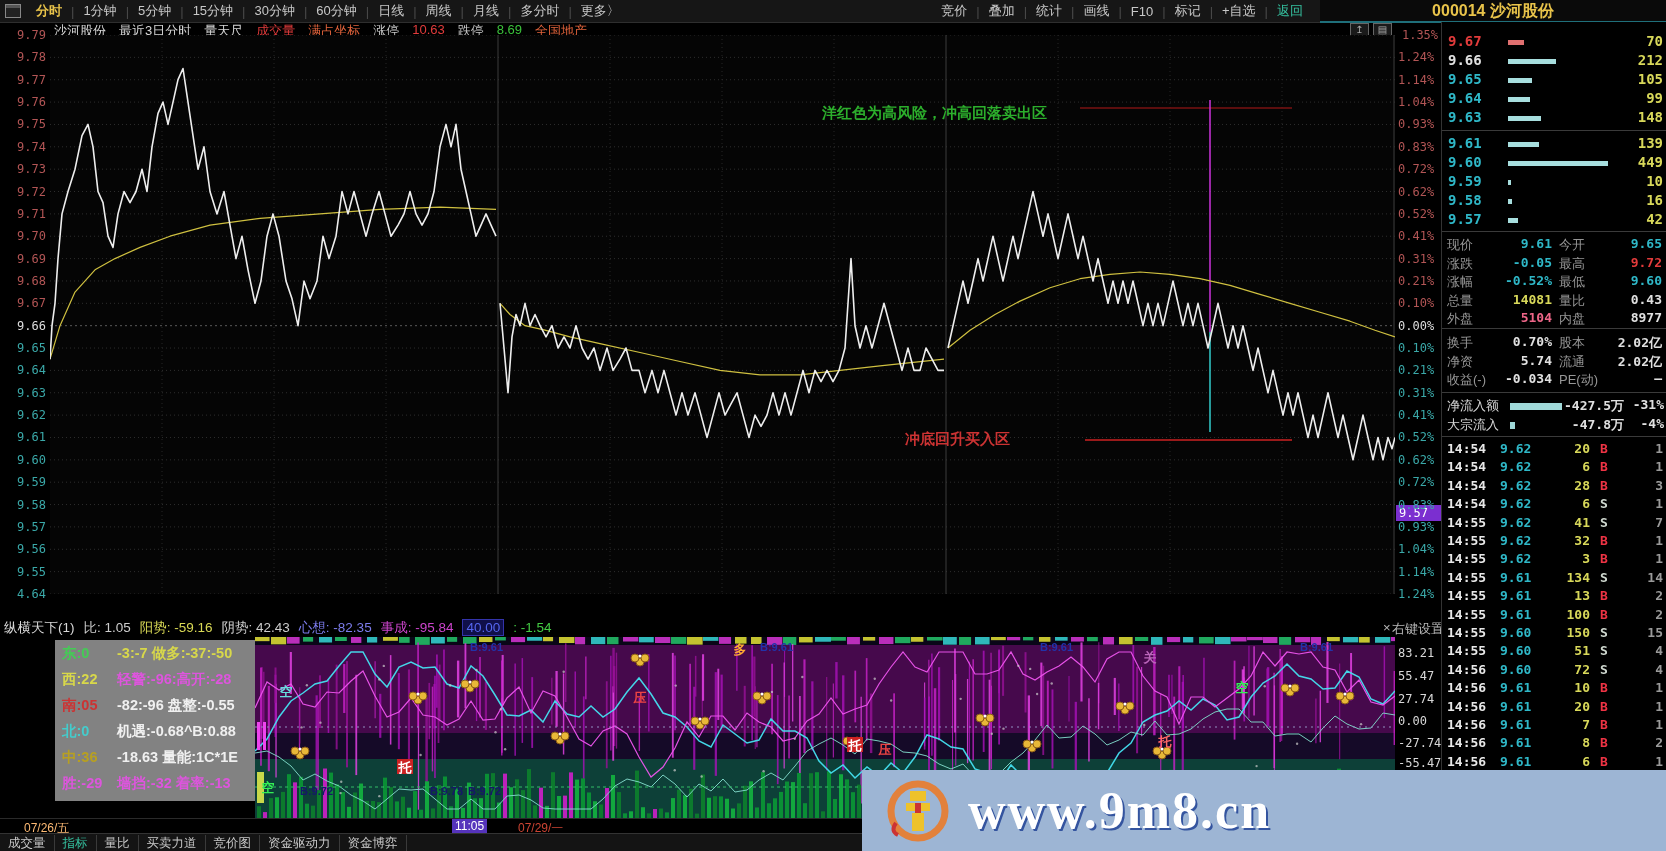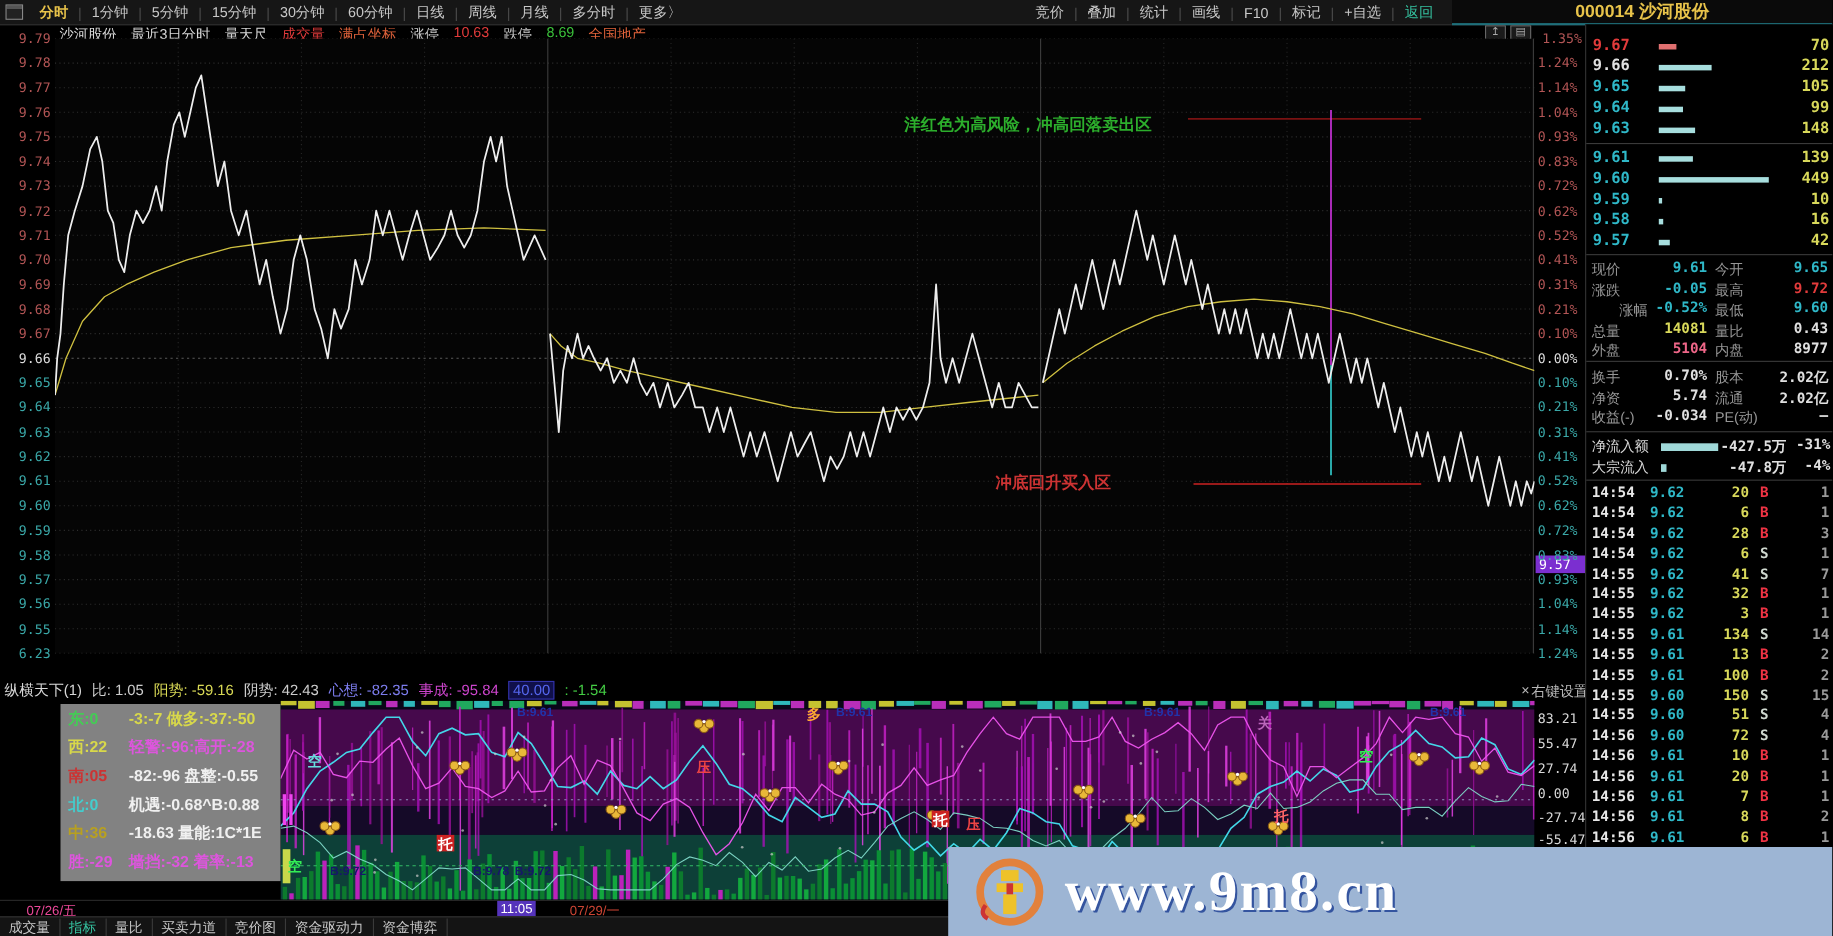--- a/index.html
+++ b/index.html
@@ -809,21 +809,21 @@
         <div class="ovk" style="color:#b8a020;">中:36</div>
         <div class="ovv" style="color:#f0f0f0;">-18.63 量能:1C*1E</div>
       </div>
       <div class="ovr" style="top:134px;">
         <div class="ovk" style="color:#dd55dd;">胜:-29</div>
         <div class="ovv" style="color:#dd55dd;">墙挡:-32 着率:-13</div>
       </div>
     </div>
 
   <div id="taxis" class="abs">
-    <span class="abs" style="left:24px;top:1px;color:#ec4899;">07/26/五</span>
+    <span class="abs" style="left:24px;top:1px;color:#fdba74;">07/26/五</span>
     <span class="abs" style="left:452px;top:0;background:#5533bb;color:#fff;padding:0 3px;">11:05</span>
     <span class="abs" style="left:518px;top:1px;color:#cc4433;">07/29/一</span>
   </div>
 
   <div id="tabbar" class="abs">
       <div class="tab">成交量</div>
       <div class="tab active">指标</div>
       <div class="tab">量比</div>
       <div class="tab">买卖力道</div>
       <div class="tab">竞价图</div>
@@ -890,21 +890,21 @@
         <div class="dl" style="left:117px;">今开</div>
         <div class="dv" style="left:158px;width:62px;text-align:right;color:#2fb8c8;">9.65</div>
       </div>
       <div class="drow" style="top:232.6px;">
         <div class="dl" style="left:5px;">涨跌</div>
         <div class="dv" style="left:48px;width:62px;text-align:right;color:#2fb8c8;">-0.05</div>
         <div class="dl" style="left:117px;">最高</div>
         <div class="dv" style="left:158px;width:62px;text-align:right;color:#e23b3b;">9.72</div>
       </div>
       <div class="drow" style="top:251.2px;">
-        <div class="dl" style="left:5px;margin-left:25px;">涨幅</div>
+        <div class="dl" style="left:5px;">涨幅</div>
         <div class="dv" style="left:48px;width:62px;text-align:right;color:#2fb8c8;">-0.52%</div>
         <div class="dl" style="left:117px;">最低</div>
         <div class="dv" style="left:158px;width:62px;text-align:right;color:#2fb8c8;">9.60</div>
       </div>
       <div class="drow" style="top:269.8px;">
         <div class="dl" style="left:5px;">总量</div>
         <div class="dv" style="left:48px;width:62px;text-align:right;color:#d8d85a;">14081</div>
         <div class="dl" style="left:117px;">量比</div>
         <div class="dv" style="left:158px;width:62px;text-align:right;color:#e0e0e0;">0.43</div>
       </div>
@@ -1112,21 +1112,21 @@
     <div class="pl abs" style="left:6px;top:363.4px;color:#3aa8a8;">9.64</div>
     <div class="pl abs" style="left:6px;top:385.76px;color:#3aa8a8;">9.63</div>
     <div class="pl abs" style="left:6px;top:408.12px;color:#3aa8a8;">9.62</div>
     <div class="pl abs" style="left:6px;top:430.48px;color:#3aa8a8;">9.61</div>
     <div class="pl abs" style="left:6px;top:452.84px;color:#3aa8a8;">9.60</div>
     <div class="pl abs" style="left:6px;top:475.2px;color:#3aa8a8;">9.59</div>
     <div class="pl abs" style="left:6px;top:497.56px;color:#3aa8a8;">9.58</div>
     <div class="pl abs" style="left:6px;top:519.92px;color:#3aa8a8;">9.57</div>
     <div class="pl abs" style="left:6px;top:542.28px;color:#3aa8a8;">9.56</div>
     <div class="pl abs" style="left:6px;top:564.64px;color:#3aa8a8;">9.55</div>
-    <div class="pl abs" style="left:6px;top:587px;color:#3aa8a8;">6.23</div>
+    <div class="pl abs" style="left:6px;top:587px;color:#3aa8a8;">4.64</div>
     <div class="pr abs" style="left:1398px;top:28px;color:#b25555;text-align:center;">1.35%</div>
     <div class="pr abs" style="left:1398px;top:50.36px;color:#b25555;">1.24%</div>
     <div class="pr abs" style="left:1398px;top:72.72px;color:#b25555;">1.14%</div>
     <div class="pr abs" style="left:1398px;top:95.08px;color:#b25555;">1.04%</div>
     <div class="pr abs" style="left:1398px;top:117.44px;color:#b25555;">0.93%</div>
     <div class="pr abs" style="left:1398px;top:139.8px;color:#b25555;">0.83%</div>
     <div class="pr abs" style="left:1398px;top:162.16px;color:#b25555;">0.72%</div>
     <div class="pr abs" style="left:1398px;top:184.51999999999998px;color:#b25555;">0.62%</div>
     <div class="pr abs" style="left:1398px;top:206.88px;color:#b25555;">0.52%</div>
     <div class="pr abs" style="left:1398px;top:229.24px;color:#b25555;">0.41%</div>

